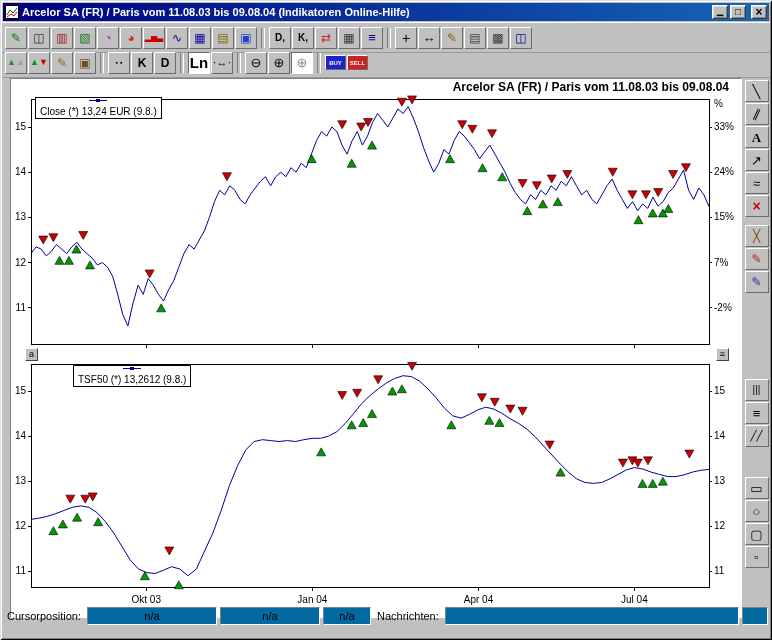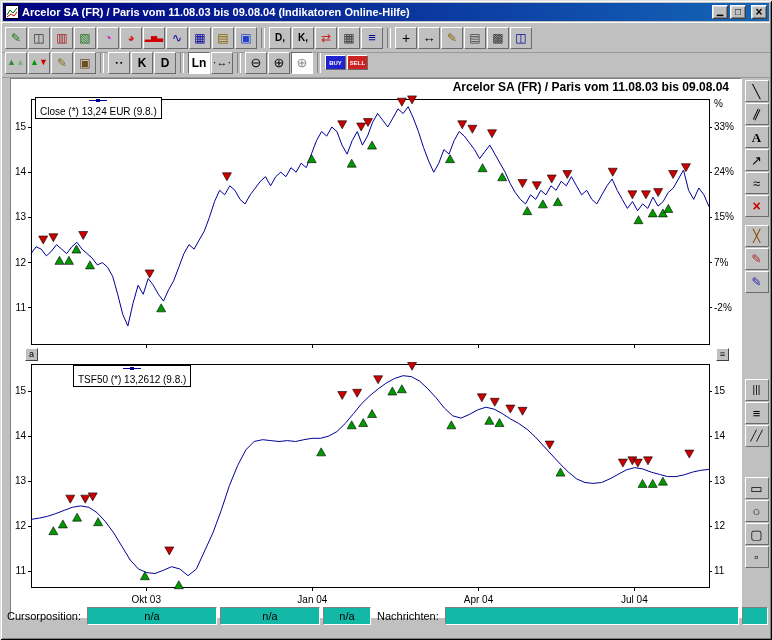--- a/index.html
+++ b/index.html
@@ -44,21 +44,21 @@
   .leg-line{width:18px;height:3px;position:relative;}
   .leg-line::before{content:"";position:absolute;left:0;top:1px;width:18px;height:1px;background:#000099;}
   .leg-line::after{content:"";position:absolute;left:7px;top:0;width:4px;height:3px;background:#000099;}
   #panel-a{position:absolute;top:269px;left:14px;}
   #panel-menu{position:absolute;top:269px;right:12px;}
   .mini-btn{width:13px;height:13px;padding:0;background:#c0c0c0;border:1px solid;border-color:#fff #404040 #404040 #fff;
     font-size:9px;line-height:1;display:flex;align-items:center;justify-content:center;font-family:"Liberation Sans",sans-serif;}
   #statusbar{position:absolute;left:3px;right:3px;bottom:3px;height:18px;display:flex;align-items:center;gap:3px;
     font-size:11px;color:#000;padding:12px 1px;}
   .slabel{padding:0 3px;white-space:nowrap;}
-  .sfield{height:16px;background:#14b8a6;border:1px solid;border-color:#808080 #fff #fff #808080;
+  .sfield{height:16px;background:#0369a1;border:1px solid;border-color:#808080 #fff #fff #808080;
     display:flex;align-items:center;justify-content:center;font-size:11px;}
   .sfield.f1{width:128px;}
   .sfield.f2{width:98px;}
   .sfield.f3{width:46px;}
   .sfield.news{flex:1;}
   .sfield.grip{width:24px;}
   svg text{font-family:"Liberation Sans",sans-serif;fill:#000;}
 </style>
 </head>
 <body>
@@ -175,21 +175,21 @@
         <span style="font-size: 7px;">▪ ▪</span>
       </button>
       <button class="tbtn bold">
         <span style="font-size: 12px;">K</span>
       </button>
       <button class="tbtn bold">
         <span style="font-size: 12px;">D</span>
       </button>
       <div class="sep"></div>
       <button class="tbtn pressed bold">
-        <span style="font-size: 12px;">Ln</span>
+        <span style="font-size: 15px;">Ln</span>
       </button>
       <button class="tbtn">
         <span style="font-size: 11px;">·↔·</span>
       </button>
       <div class="sep"></div>
       <button class="tbtn">
         <span style="font-size: 13px;">⊖</span>
       </button>
       <button class="tbtn">
         <span style="font-size: 13px;">⊕</span>

